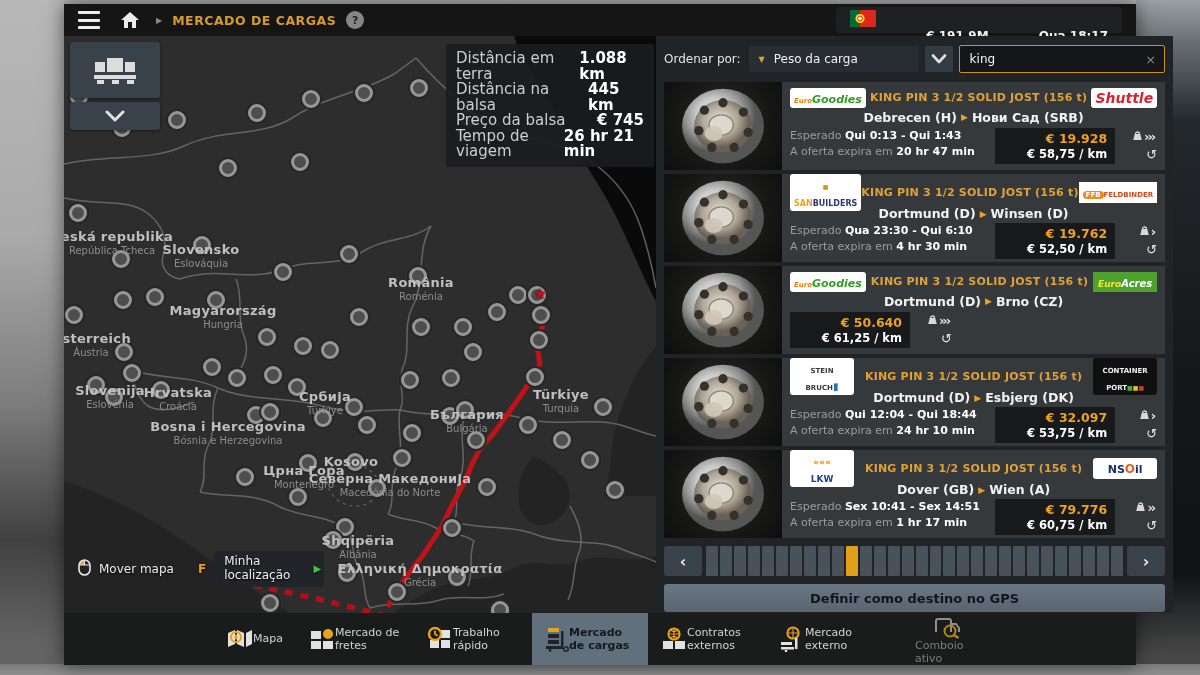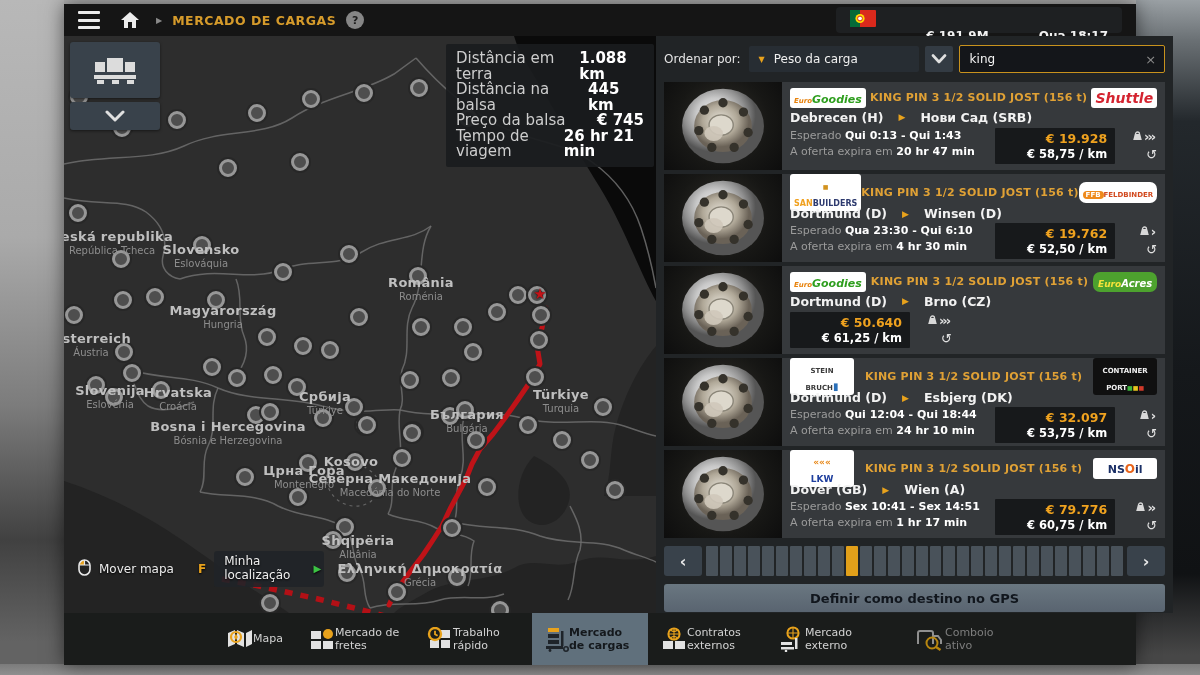--- a/index.html
+++ b/index.html
@@ -71,22 +71,22 @@
 
   .cards{display:flex;flex-direction:column;gap:4px;}
   .card{height:88px;background:#36393c;display:flex;overflow:hidden;cursor:pointer;}
   .thumb{width:118px;flex:none;background:radial-gradient(circle at 50% 45%,#32302b 0%,#171715 60%,#0d0d0d 100%);
     display:flex;align-items:center;justify-content:center;}
   .cbody{flex:1;display:flex;flex-direction:column;padding:5px 8px 6px;min-width:0;}
   .crow1{display:flex;align-items:center;height:27px;}
   .ctitle{flex:1;text-align:center;color:#e0a135;font-weight:bold;font-size:11px;letter-spacing:.2px;white-space:nowrap;overflow:hidden;}
   .badge{display:inline-block;min-width:56px;max-width:72px;text-align:center;border-radius:3px;padding:2px 4px;
     line-height:1.02;white-space:nowrap;overflow:hidden;}
-  .badge.round{border-radius:7px;}
-  .crow2{display:flex;align-items:center;gap:15px;height:22px;font-size:12.5px;color:#f2f2f2;font-weight:bold;}
+  .badge.round{border-radius:0;}
+  .crow2{display:flex;align-items:center;justify-content:center;gap:4px;height:22px;font-size:12.5px;color:#f2f2f2;font-weight:bold;}
   .rarr{color:#e8a21c;font-size:9px;font-weight:normal;}
   .crow3{display:flex;align-items:flex-start;gap:8px;flex:1;padding-top:2px;}
   .times{flex:1;font-size:11px;color:#fff;line-height:16px;white-space:nowrap;overflow:hidden;}
   .dim{color:#9b9b9b;}
   .pricebox{width:104px;flex:none;background:#17191b;padding:3px 8px;text-align:right;border-radius:1px;}
   .price{color:#efa21f;font-weight:bold;font-size:12.5px;}
   .perkm{color:#fff;font-weight:bold;font-size:11.5px;margin-top:1px;}
   .oicons{width:34px;flex:none;text-align:right;line-height:1;color:#e0e0e0;}
   .oi1{display:flex;align-items:center;justify-content:flex-end;gap:1px;}
   .chev{font-weight:bold;font-size:13px;letter-spacing:-2px;padding-right:3px;}
@@ -99,21 +99,21 @@
   .seg{flex:1;background:#49525a;border-radius:1px;cursor:pointer;}
   .seg.on{background:#e2a01a;}
   .gps{height:28px;margin-top:8px;background:linear-gradient(#6a7781,#596470);border-radius:3px;display:flex;
     align-items:center;justify-content:center;color:#11161d;font-weight:bold;font-size:13px;cursor:pointer;}
 
   
   .botnav{position:absolute;left:0;right:0;bottom:0;height:52px;background:#1a1c1b;display:flex;align-items:stretch;padding-left:150px;}
   .tab{display:flex;align-items:center;gap:0;padding:0 13px;font-size:11px;color:#d2d2d2;cursor:pointer;justify-content:flex-end;}
   .tab .nlabel{max-width:66px;line-height:1.2;}
   .tab.active{background:#60707c;color:#14181c;font-weight:bold;}
-  .tab.disabled{color:#7d7d7d;margin-left:18px;}
+  .tab.disabled{color:#7d7d7d;margin-left:18px;flex-direction:column;}
   .nicon{display:flex;align-items:center;}
   .nicon .w{fill:#e2e2e2;}
   .nicon .ws{stroke:#e2e2e2;fill:none;}
   .tab.active .nicon .w{fill:#1e242a;}
   .tab.active .nicon .ws{stroke:#1e242a;}
 </style>
 </head>
 <body>
 
 <div class="bg-left"></div>

